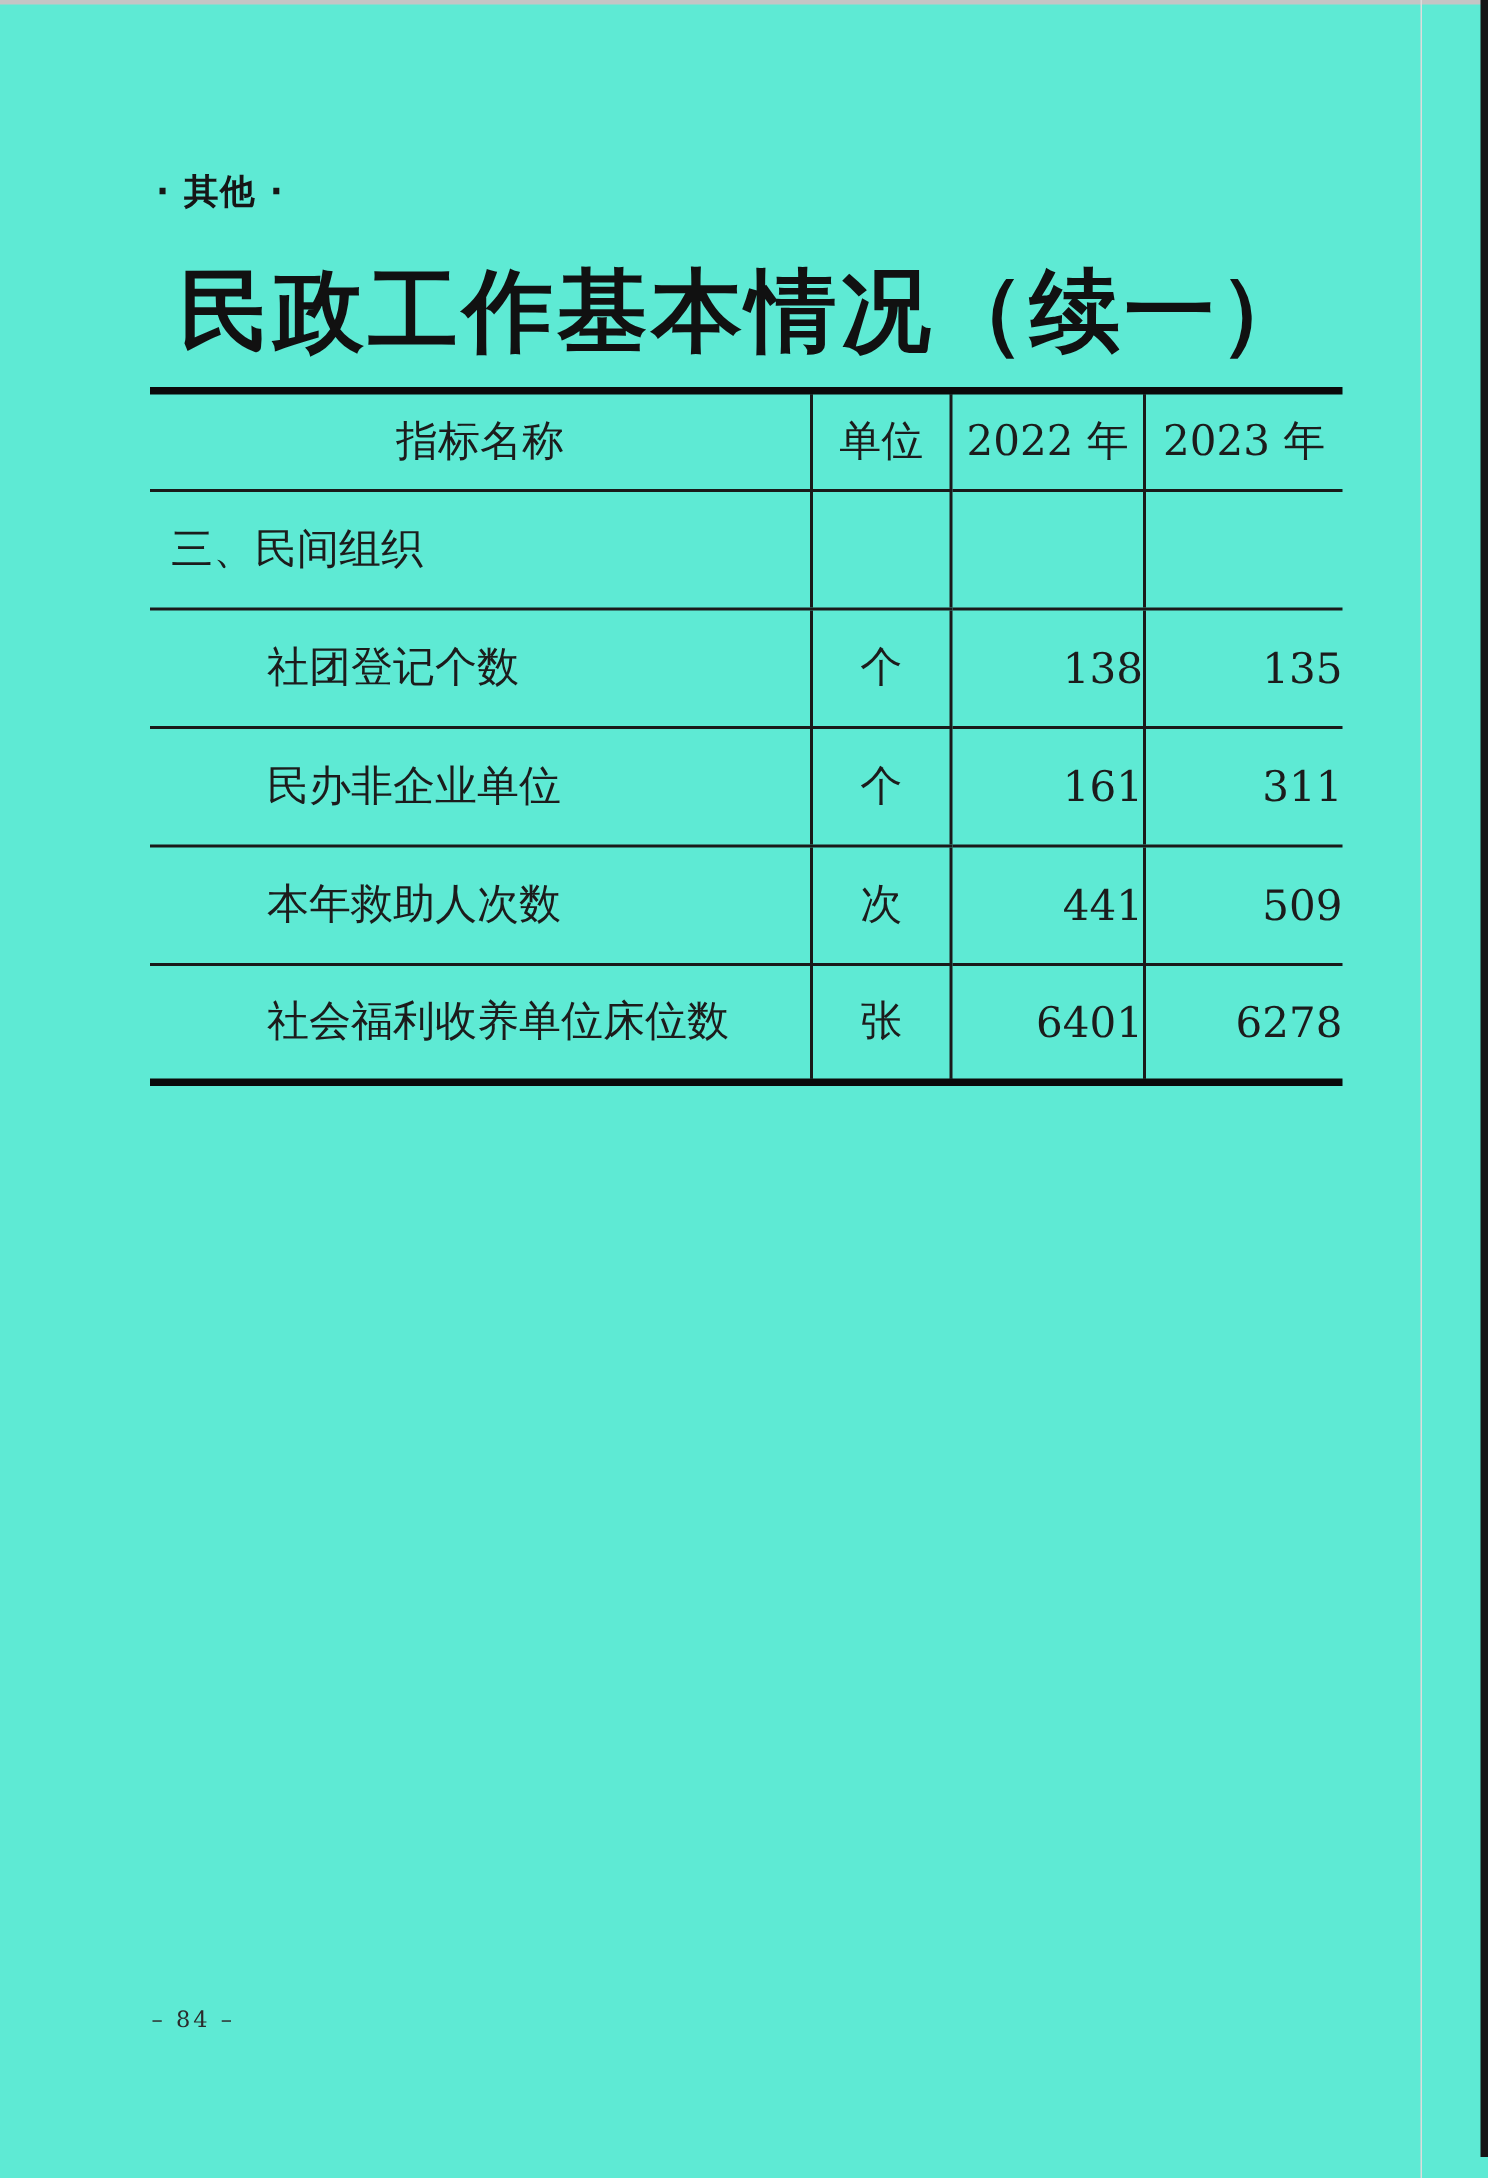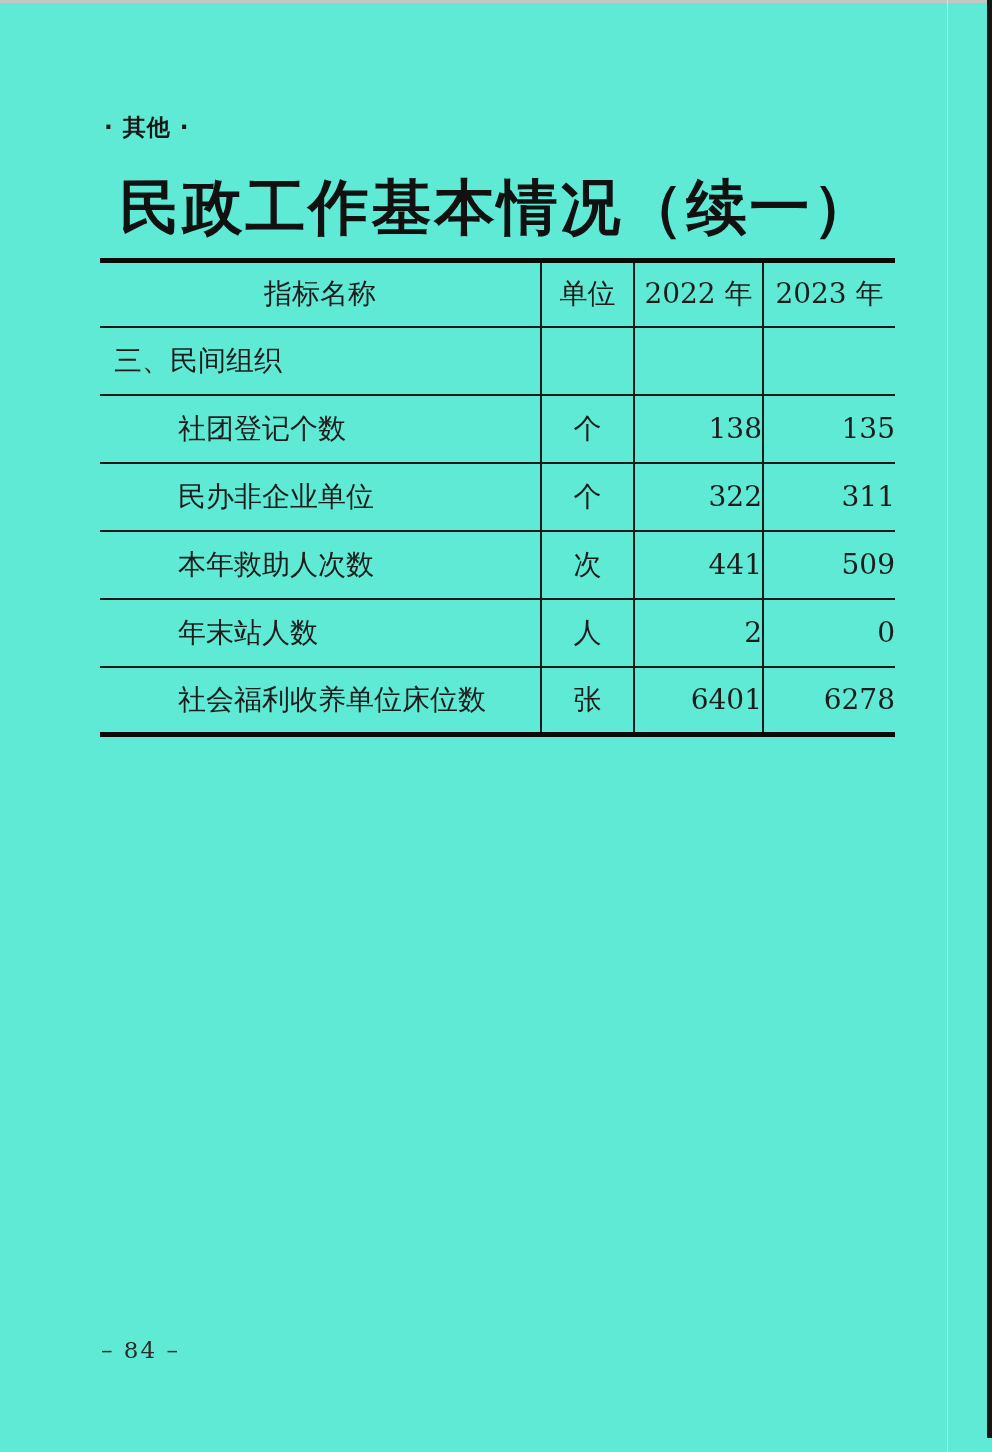--- a/index.html
+++ b/index.html
@@ -73,31 +73,31 @@
     font-weight: normal;
     vertical-align: middle;
     overflow: hidden;
     white-space: nowrap;
   }
   
   table.stats th + th, table.stats td + td {
     border-left: 2px solid #1a1a1a;
   }
   table.stats thead tr { height: 66px; }
-  table.stats tbody tr { height: 68px; }
+  table.stats tbody tr { height: 79px; }
   th.h-indicator, th.h-unit, th.h-2022, th.h-2023 { text-align: center; }
   td.c-indicator { text-align: left; }
   td.c-indicator.level-section { padding-left: 14px; }
   td.c-indicator.level-sub { padding-left: 78px; }
   td.c-unit { text-align: center; }
   td.c-value { text-align: right; padding-right: 13px; }
   .page-number {
     position: absolute;
     left: 101px; top: 1337px;
-    font-size: 23px;
+    font-size: 15px;
     letter-spacing: 2px;
     color: #2b2b2b;
     white-space: nowrap;
   }
 </style>
 </head>
 <body>
 
 <div id="page">
 
@@ -133,34 +133,28 @@
         </tr>
         <tr>
           <td class="c-indicator level-sub">社团登记个数</td>
           <td class="c-unit">个</td>
           <td class="c-value">138</td>
           <td class="c-value">135</td>
         </tr>
         <tr>
           <td class="c-indicator level-sub">民办非企业单位</td>
           <td class="c-unit">个</td>
-          <td class="c-value">322</td>
+          <td class="c-value">161</td>
           <td class="c-value">311</td>
         </tr>
         <tr>
           <td class="c-indicator level-sub">本年救助人次数</td>
           <td class="c-unit">次</td>
           <td class="c-value">441</td>
           <td class="c-value">509</td>
-        </tr>
-        <tr>
-          <td class="c-indicator level-sub">年末站人数</td>
-          <td class="c-unit">人</td>
-          <td class="c-value">2</td>
-          <td class="c-value">0</td>
         </tr>
         <tr>
           <td class="c-indicator level-sub">社会福利收养单位床位数</td>
           <td class="c-unit">张</td>
           <td class="c-value">6401</td>
           <td class="c-value">6278</td>
         </tr>
       </tbody>
   </table>
 

